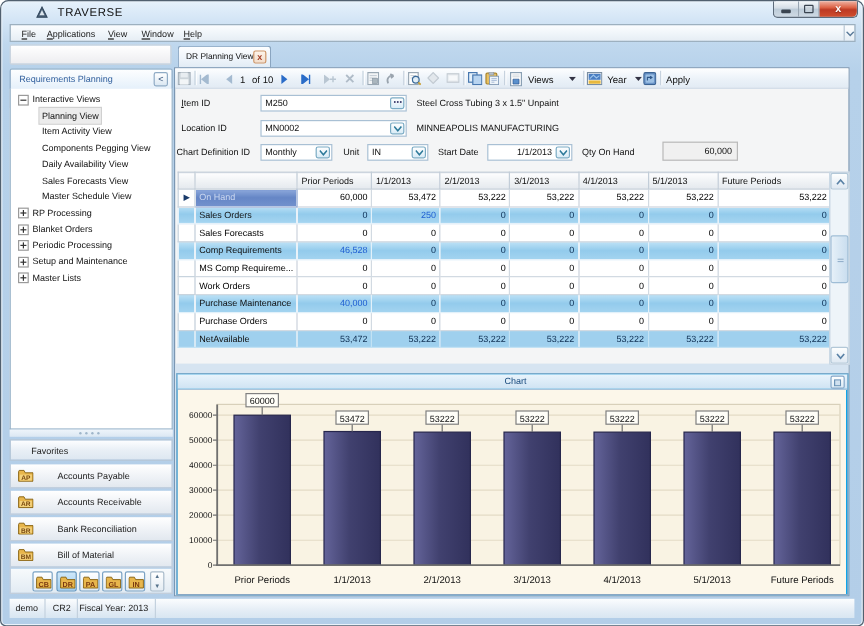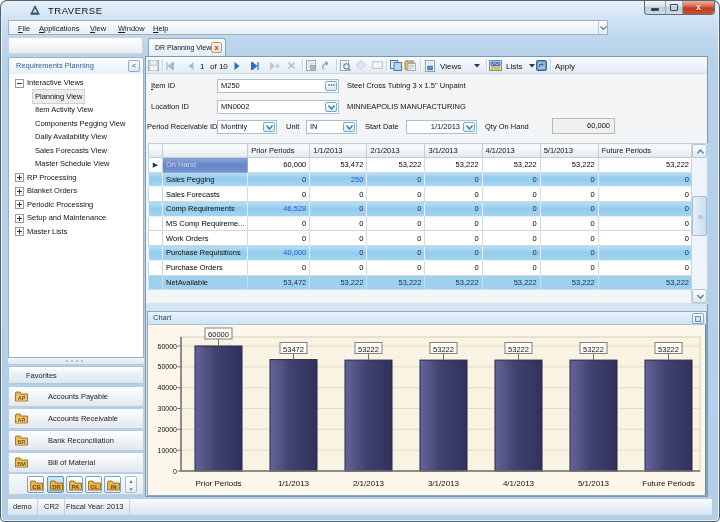--- a/index.html
+++ b/index.html
@@ -21,21 +21,21 @@
 #winbtns .b { position:relative; flex:0 0 auto; height:100%; border-right:1px solid #98a5b2; }
 #winbtns .b.min { width:21px; border-radius:0 0 0 4px; }
 #winbtns .b.max { width:17px; }
 #winbtns .b.cls { width:31px; border-right:none; border-radius:0 0 4px 0;
   background:linear-gradient(#eeb2a2, #dd6448 40%, #bd3a24 55%, #d04e2e); }
 .glyph-min { position:absolute; left:6px; top:7px; width:8px; height:3px; background:#3a4450; border-radius:1px; }
 .glyph-max { position:absolute; left:4px; top:3px; width:8px; height:7px; border:1px solid #3a4450; border-radius:1px; background:transparent; }
 .glyph-max:after { content:""; position:absolute; left:1px; top:1px; width:4px; height:3px; background:#c8d2da; }
 .glyph-x { position:absolute; left:0; top:0px; width:100%; text-align:center; color:#fff; font-size:9px; font-weight:bold; line-height:13px; text-shadow:0 1px 1px #802a18; }
 
-#menubar { position:absolute; left:8px; top:20px; width:600px; height:15px;
+#menubar { position:absolute; left:8px; top:20px; width:705px; height:15px;
   background:linear-gradient(#fcfdfe,#eef4f9 60%,#e6edf4); border:1px solid #9db0bf;
   font-size:7.5px; color:#1a1a1a; }
 #menubar span.mi { position:absolute; top:3px; }
 #menubar u { text-decoration:underline; }
 #menu-chev { position:absolute; right:0px; top:0px; width:9px; height:13px; border-left:1px solid #b7c6d4; background:transparent; }
 #menu-chev svg { display:block; margin:5px auto 0; }
 
 #statusbar { position:absolute; left:8px; top:499px; width:704px; height:16px;
   background:linear-gradient(#fbfdfe, #e6eef6 55%, #d8e6f2); font-size:7.5px; color:#222; }
 #statusbar .cell { position:absolute; top:0; height:16px; line-height:15px; border-right:1px solid #c3d1de; padding:0 5px; }
@@ -108,21 +108,21 @@
 #grid tr.b td.lnk { color:#1f5fd2; }
 #grid tr.net td { background:#9fd0ee; border-color:#c2e2f4; color:#0f2f52; }
 #grid td.ind { background:linear-gradient(#fafbfc,#e3eaf0); border:1px solid #c8d4de; font-size:7px; color:#222; text-align:center; padding:0; }
 #grid tr.b td.name, #grid tr.net td.name { color:#111; }
 #grid tr.w td.selname, #grid td.selname { background:linear-gradient(#8aa6da,#6586c6 45%,#7392cd); color:#ccd8f0; border-color:#8fa8d4; }
 
 #vscroll { position:absolute; left:545px; top:86px; width:17px; height:161px; background:#eef4f9; border:1px solid #c3d3e0; }
 .sarrow { position:absolute; left:0; width:15px; height:14px; background:linear-gradient(#fdfefe,#dfe9f2); border:1px solid #b3c8d8; border-radius:2px; }
 #vthumb { position:absolute; left:0px; top:52px; width:15px; height:40px; background:linear-gradient(90deg,#e6f0f8,#cadeef); border:1px solid #9fbdd6; border-radius:2px; }
 
-#chartpanel { position:absolute; left:1px; top:254px; width:560px; height:185px; border:1px solid #8aa8c4; background:#0ea5e9; }
+#chartpanel { position:absolute; left:1px; top:254px; width:560px; height:185px; border:1px solid #8aa8c4; background:#0ea5e9;text-align:center; }
 #chart-head { position:absolute; left:0; top:0; width:558px; height:13px;
   background:linear-gradient(#e9f4fc,#cfe3f3); border-bottom:1px solid #aac4da;
   font-size:7.5px; color:#17497c; line-height:12px; padding-left:5px; }
 #chart-btn { position:absolute; right:2px; top:1px; width:12px; height:11px; border:1px solid #88a8c8; border-radius:2px; background:linear-gradient(#fff,#dcebf6); }
 </style>
 </head>
 <body>
 <div id="win"></div>
 
 <div id="titlebar">
@@ -341,21 +341,21 @@
     <svg style="left:328px;top:7px" width="6" height="4" viewBox="0 0 6 4">
         <path d="M0 0 L3 3.5 L6 0 Z" fill="#334"></path>
       </svg>
     <div class="sep" style="left:340px"></div>
     <svg style="left:343px" width="13" height="11" viewBox="0 0 13 11">
         <rect x="0.5" y="0.5" width="12" height="10" fill="#fff" stroke="#7a8ea2"></rect>
         <rect x="1.5" y="1.5" width="10" height="5" fill="#4a7ec2"></rect>
         <rect x="1.5" y="7" width="10" height="2.8" fill="#e8b93e"></rect>
         <path d="M2.5 5.5 L5.5 2.5 L8 5 L10.5 3" stroke="#9cc4ec" stroke-width="0.9" fill="none"></path>
       </svg>
-    <div class="txt" style="left:360px">Lists</div>
+    <div class="txt" style="left:360px">Year</div>
     <svg style="left:383px;top:7px" width="6" height="4" viewBox="0 0 6 4">
         <path d="M0 0 L3 3.5 L6 0 Z" fill="#334"></path>
       </svg>
     <svg style="left:390px" width="11" height="11" viewBox="0 0 11 11">
         <rect x="0.5" y="0.5" width="10" height="10" rx="1.5" fill="#6a94c8" stroke="#3c6494"></rect>
         <rect x="2" y="2" width="7" height="7" rx="1" fill="#9cc0e4"></rect>
         <path d="M3.5 7 L3.5 4.5 L7 4.5 M5.8 3.4 L7.3 4.5 L5.8 5.6" stroke="#2e5688" stroke-width="0.9" fill="none"></path>
       </svg>
     <div class="sep" style="left:404px"></div>
     <div class="txt" style="left:409px">Apply</div>
@@ -374,21 +374,21 @@
     <div class="flabel" style="left:201px;top:24px">Steel Cross Tubing 3 x 1.5" Unpaint</div>
     <div class="flabel" style="left:5px;top:45px">Location ID</div>
     <div class="finput" style="left:71px;top:43px;width:122px">MN0002
       <div class="dbtn">
           <svg width="7" height="5" viewBox="0 0 7 5">
             <path d="M0.5 0.5 L3.5 4 L6.5 0.5" fill="none" stroke="#2e7a9a" stroke-width="1.3"></path>
           </svg>
         </div>
     </div>
     <div class="flabel" style="left:201px;top:45px">MINNEAPOLIS MANUFACTURING</div>
-    <div class="flabel" style="left:1px;top:65px">Period Receivable ID</div>
+    <div class="flabel" style="left:1px;top:65px">Chart Definition ID</div>
     <div class="finput" style="left:71px;top:63px;width:60px">Monthly
       <div class="dbtn">
           <svg width="7" height="5" viewBox="0 0 7 5">
             <path d="M0.5 0.5 L3.5 4 L6.5 0.5" fill="none" stroke="#2e7a9a" stroke-width="1.3"></path>
           </svg>
         </div>
     </div>
     <div class="flabel" style="left:140px;top:65px">Unit</div>
     <div class="finput" style="left:160px;top:63px;width:51px">IN
       <div class="dbtn">
@@ -441,21 +441,21 @@
             <td class="num">60,000</td>
             <td class="num">53,472</td>
             <td class="num">53,222</td>
             <td class="num">53,222</td>
             <td class="num">53,222</td>
             <td class="num">53,222</td>
             <td class="num">53,222</td>
           </tr>
     <tr class="b">
             <td class="ind"></td>
-            <td class="name">Sales Pegging</td>
+            <td class="name">Sales Orders</td>
             <td class="num">0</td>
             <td class="num lnk">250</td>
             <td class="num">0</td>
             <td class="num">0</td>
             <td class="num">0</td>
             <td class="num">0</td>
             <td class="num">0</td>
           </tr>
     <tr class="w">
             <td class="ind"></td>
@@ -496,21 +496,21 @@
             <td class="num">0</td>
             <td class="num">0</td>
             <td class="num">0</td>
             <td class="num">0</td>
             <td class="num">0</td>
             <td class="num">0</td>
             <td class="num">0</td>
           </tr>
     <tr class="b">
             <td class="ind"></td>
-            <td class="name">Purchase Requisitions</td>
+            <td class="name">Purchase Maintenance</td>
             <td class="num lnk">40,000</td>
             <td class="num">0</td>
             <td class="num">0</td>
             <td class="num">0</td>
             <td class="num">0</td>
             <td class="num">0</td>
             <td class="num">0</td>
           </tr>
     <tr class="w">
             <td class="ind"></td>

